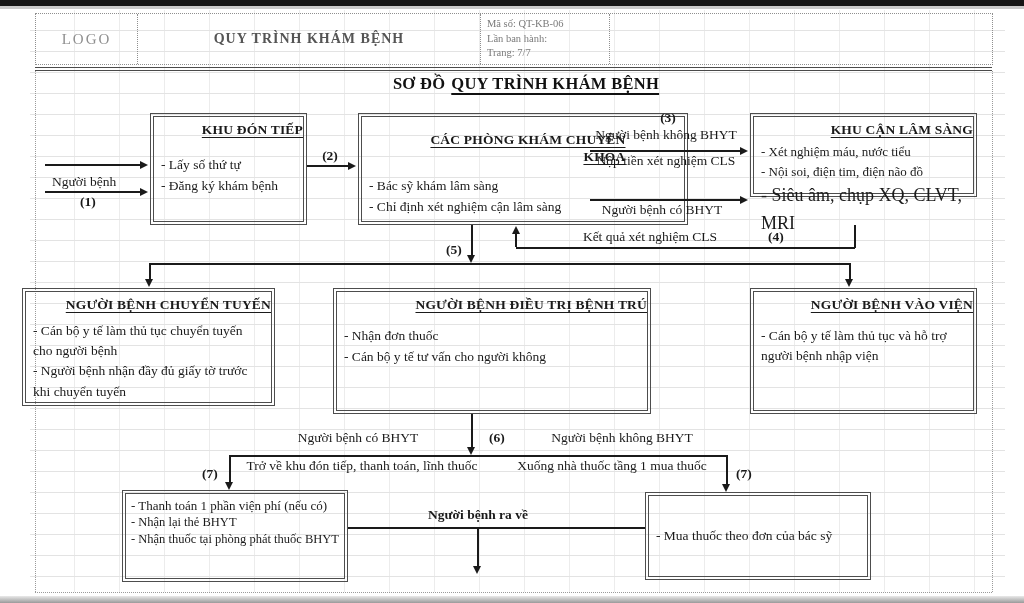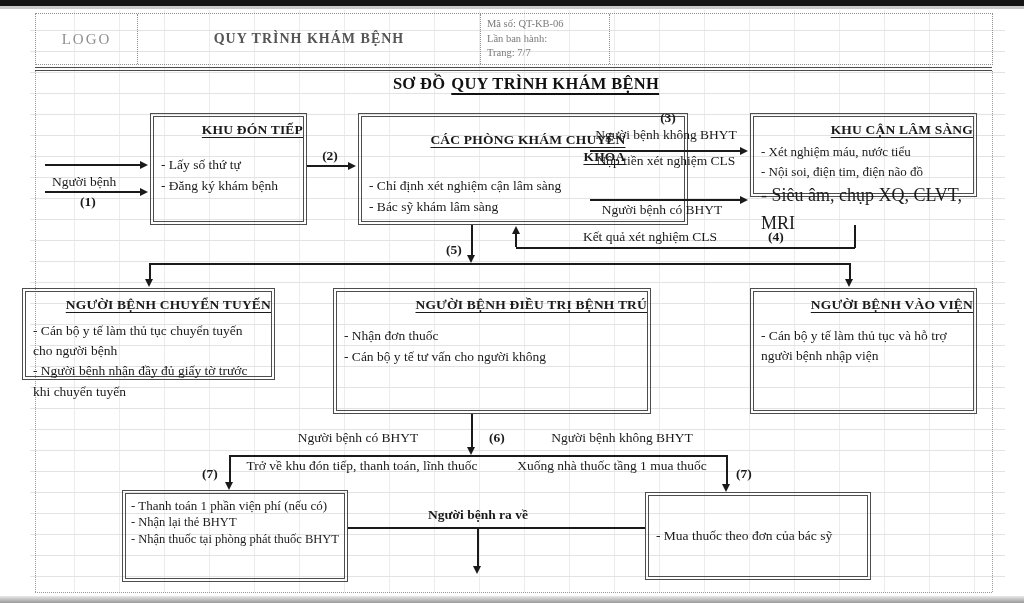--- a/index.html
+++ b/index.html
@@ -91,35 +91,35 @@
     <div class="bt">KHU ĐÓN TIẾP</div>
     <div class="items" style="margin-top:16px;">
       <div class="bi">- Lấy số thứ tự</div>
       <div class="bi">- Đăng ký khám bệnh</div>
     </div>
   </div>
 
   <div class="fbox" style="left:358px;top:113px;width:330px;height:112px;">
     <div class="bt" style="max-width:205px;margin:10px auto;">CÁC PHÒNG KHÁM CHUYÊN KHOA</div>
     <div class="items" style="margin-top:9px;">
+      <div class="bi">- Bác sỹ khám lâm sàng</div>
       <div class="bi">- Chỉ định xét nghiệm cận lâm sàng</div>
-      <div class="bi">- Bác sỹ khám lâm sàng</div>
     </div>
   </div>
 
   <div class="fbox" style="left:750px;top:113px;width:227px;height:84px;">
     <div class="bt">KHU CẬN LÂM SÀNG</div>
     <div class="items" style="margin-top:3px;">
       <div class="bi" style="font-size:13px;">- Xét nghiệm máu, nước tiểu</div>
       <div class="bi" style="font-size:13px;">- Nội soi, điện tim, điện não đồ</div>
       <div class="bi" style="font-size:18px;">- Siêu âm, chụp XQ, CLVT, MRI</div>
     </div>
   </div>
 
-  <div class="fbox" style="left:22px;top:288px;width:253px;height:92px;">
+  <div class="fbox" style="left:22px;top:288px;width:253px;height:118px;">
     <div class="bt">NGƯỜI BỆNH CHUYỂN TUYẾN</div>
     <div class="items" style="margin-top:7px;">
       <div class="bi" style="line-height:1.5;">- Cán bộ y tế làm thủ tục chuyển tuyến cho người bệnh</div>
       <div class="bi" style="line-height:1.5;">- Người bệnh nhận đầy đủ giấy tờ trước khi chuyển tuyến</div>
     </div>
   </div>
 
   <div class="fbox" style="left:333px;top:288px;width:318px;height:126px;">
     <div class="bt">NGƯỜI BỆNH ĐIỀU TRỊ BỆNH TRÚ</div>
     <div class="items" style="margin-top:12px;">

